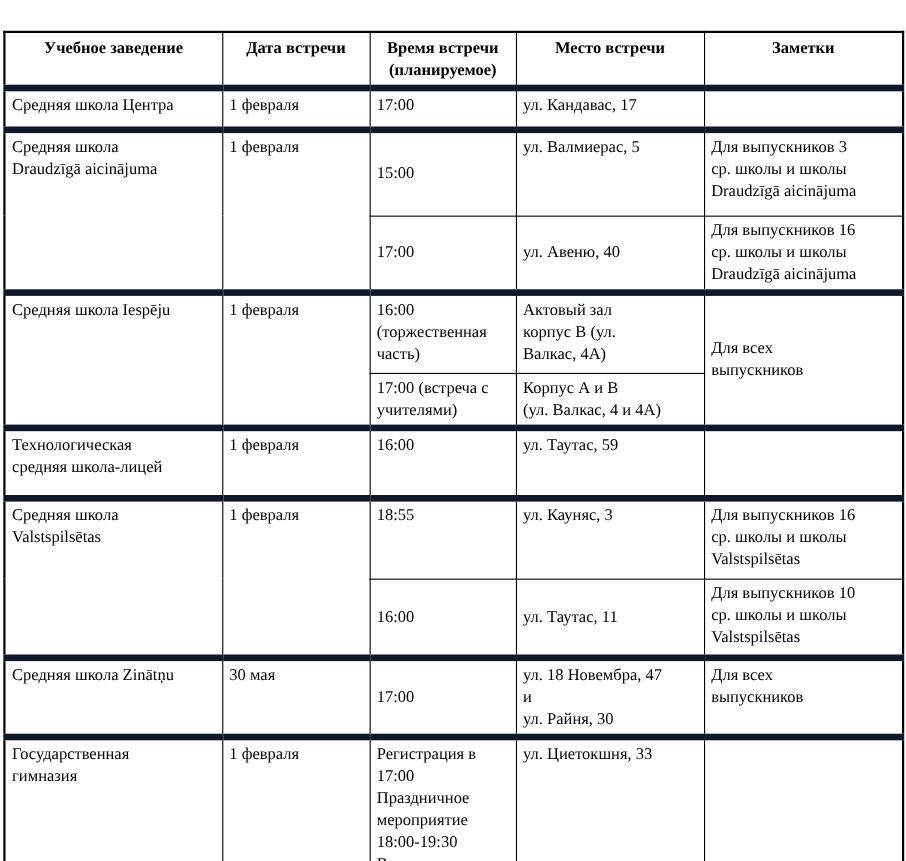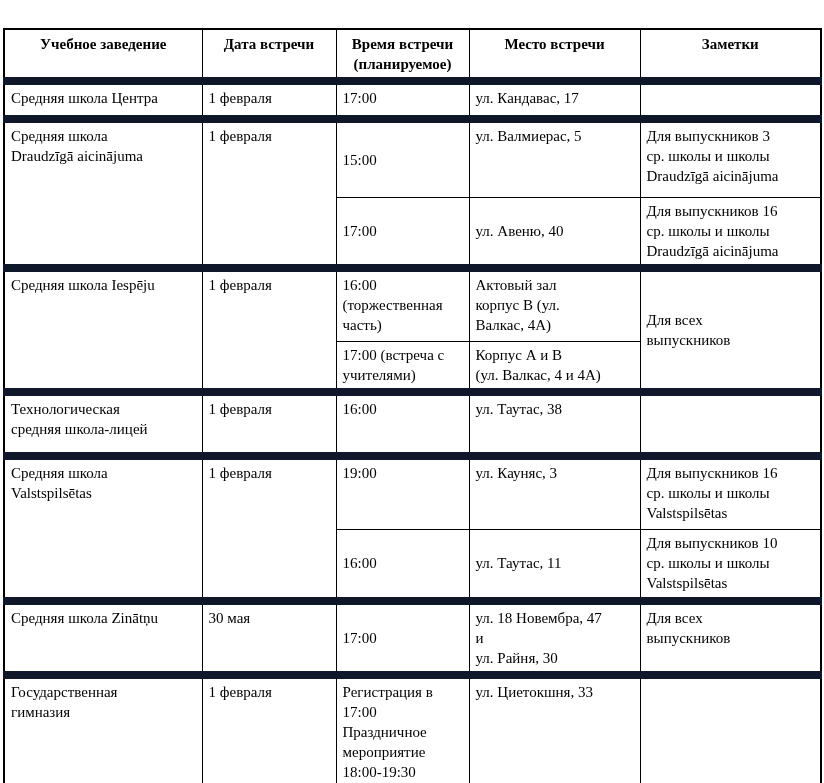--- a/index.html
+++ b/index.html
@@ -34,21 +34,21 @@
     overflow: hidden;
     box-sizing: border-box;
   }
   thead th {
     font-weight: bold;
     text-align: center;
     vertical-align: top;
     border-bottom: 2px solid #000;
     padding-top: 4px;
   }
-  tr.grp td { border-top: 8px solid #0f172a; }
+  tr.grp td { border-top: 6px solid #0f172a; }
   td.vm { vertical-align: middle; }
 </style>
 </head>
 <body>
 
 <div class="page">
   <table class="meetings">
     <colgroup>
       <col style="width:198px">
       <col style="width:134px">
@@ -111,29 +111,29 @@
 учителями)</td>
         <td>Корпус А и В
 (ул. Валкас, 4 и 4А)</td>
       </tr>
 
       <tr class="grp" style="height:64px">
         <td>Технологическая
 средняя школа-лицей</td>
         <td>1 февраля</td>
         <td>16:00</td>
-        <td>ул. Таутас, 38</td>
+        <td>ул. Таутас, 59</td>
         <td></td>
       </tr>
 
       <tr class="grp" style="height:73px">
         <td rowspan="2">Средняя школа
 Valstspilsētas</td>
         <td rowspan="2">1 февраля</td>
-        <td>19:00</td>
+        <td>18:55</td>
         <td>ул. Кауняс, 3</td>
         <td>Для выпускников 16
 ср. школы и школы
 Valstspilsētas</td>
       </tr>
       <tr style="height:72px">
         <td class="vm">16:00</td>
         <td class="vm">ул. Таутас, 11</td>
         <td>Для выпускников 10
 ср. школы и школы

